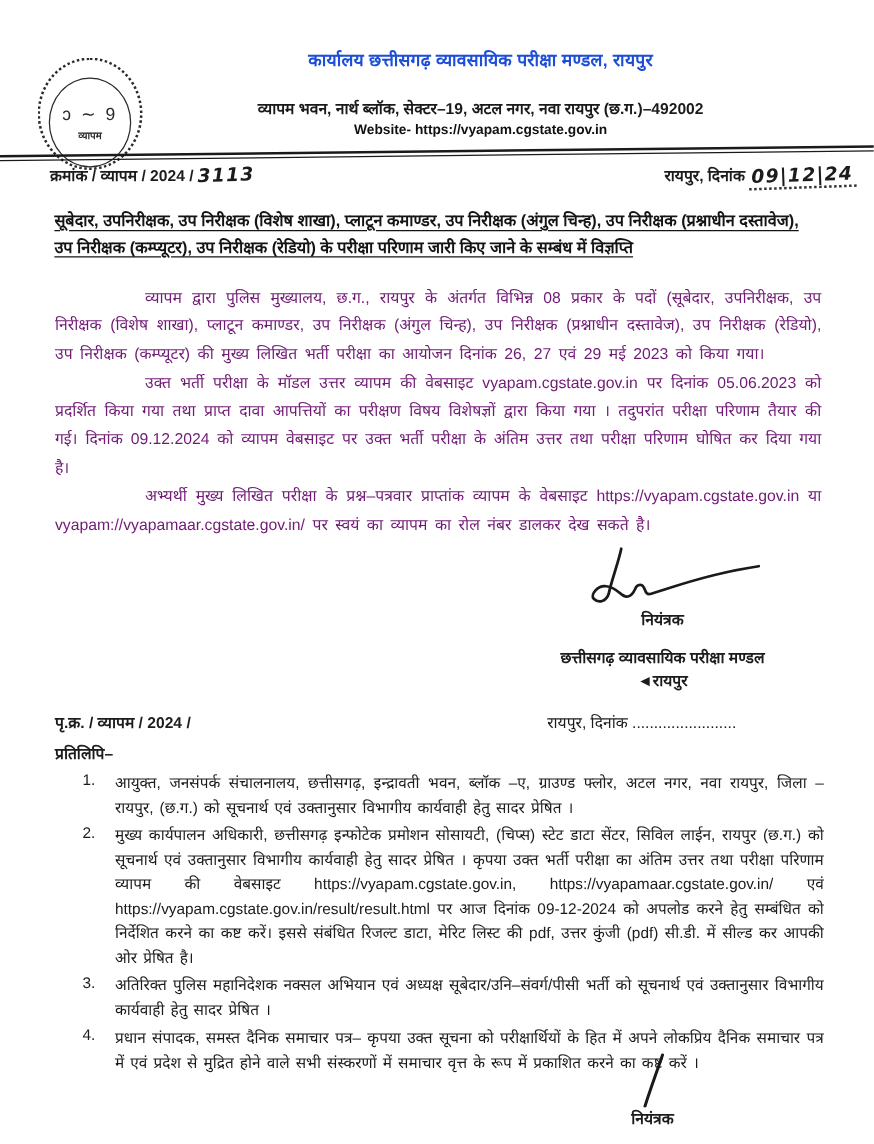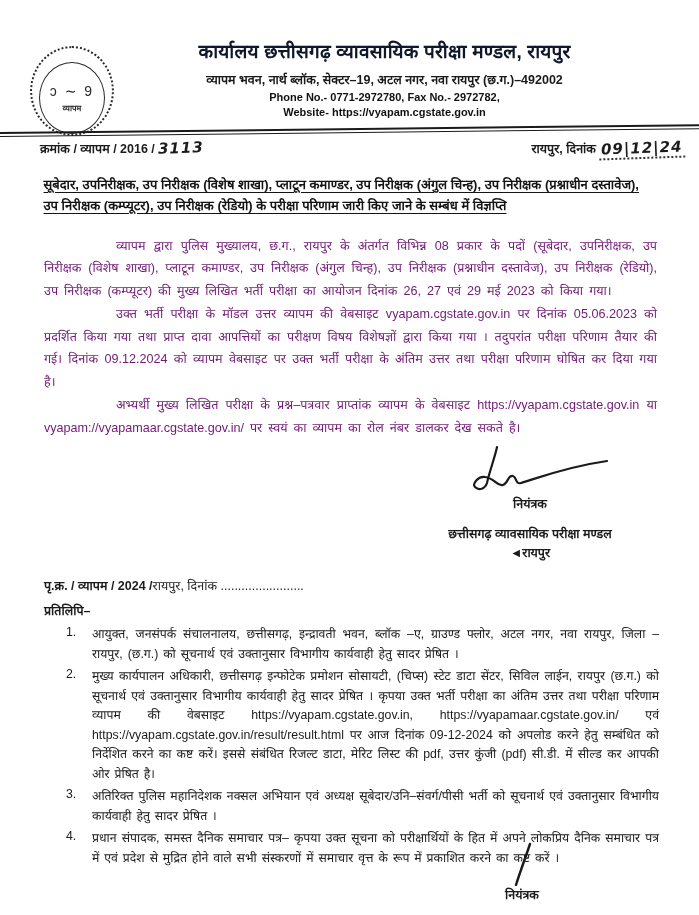--- a/index.html
+++ b/index.html
@@ -22,22 +22,22 @@
     display:flex; align-items:flex-end; justify-content:center;
   }
   .logo-inner {
     width:66px; height:72px; border:1.5px solid #2a2a2a; border-radius:50%;
     display:flex; flex-direction:column; align-items:center; justify-content:center;
     gap:3px;
   }
   .logo-swoosh { font-size:14px; color:#2a2a2a; letter-spacing:2px; }
   .logo-text { font-size:8px; font-weight:bold; color:#2a2a2a; }
   .head-center { margin-left:70px; }
-  .org-title { font-size:19px; font-weight:bold; color:#0f172a; letter-spacing:.2px; }
-  .org-address { font-size:12.5px; font-weight:bold; margin-top:7px; color:#1a1a1a; }
+  .org-title { font-size:14px; font-weight:bold; color:#1d4ed8; letter-spacing:.2px; }
+  .org-address { font-size:12.5px; font-weight:bold; margin-top:21px; color:#1a1a1a; }
   .org-phone, .org-web { font-size:11px; font-weight:bold; margin-top:3px; color:#111; }
 
   
   .rule {
     width:106%; margin-left:-12px; margin-top:10px; height:5px;
     border-top:2.5px solid #1a1a1a; border-bottom:1.5px solid #1a1a1a;
     transform:rotate(-0.65deg);
   }
 
   
@@ -67,21 +67,21 @@
   .para + .para { margin-top:1px; }
 
   
   .sig1 { width:270px; margin:4px 34px 0 auto; text-align:center; }
   .sig1 svg { display:block; margin:0 auto; }
   .sig-title { font-size:12.5px; font-weight:bold;text-align:center; }
   .sig-org { font-size:12.5px; font-weight:bold; margin-top:13px; }
   .sig-place { font-size:12.5px; font-weight:bold; margin-top:2px; }
 
   
-  .foot-ref { display:flex; padding:16px 110px 0 44px; }
+  .foot-ref { display:flex; justify-content:space-between; padding:16px 110px 0 44px; }
   .foot-left { font-size:12.5px; font-weight:bold; }
   .foot-right { font-size:12.5px; font-weight:normal; }
   .copy-label { padding:8px 0 0 44px; font-size:12.5px; font-weight:bold; }
 
   
   .copies { padding:6px 40px 0 66px; }
   .copy-item { display:flex; gap:8px; margin-bottom:3px; }
   .copy-num { font-size:12.3px; flex:0 0 18px; }
   .copy-text { font-size:12.3px; line-height:19.5px; text-align:justify; word-spacing:1.5px; color:#1b1b1b; }
 
@@ -97,29 +97,28 @@
   <div class="letterhead">
     <div class="logo">
       <div class="logo-inner">
         <span class="logo-swoosh">ↄ ∼ 9</span>
         <span class="logo-text">व्यापम</span>
       </div>
     </div>
     <div class="head-center">
       <div class="org-title">कार्यालय छत्तीसगढ़ व्यावसायिक परीक्षा मण्डल, रायपुर</div>
       <div class="org-address">व्यापम भवन, नार्थ ब्लॉक,  सेक्टर–19, अटल नगर, नवा रायपुर (छ.ग.)–492002</div>
-      <div class="org-phone">Phone No.- 0771-2972780,  Fax No.- 2972782,</div>
       <div class="org-web">Website- https://vyapam.cgstate.gov.in</div>
     </div>
     <div class="rule"></div>
   </div>
 
   <div class="ref-row">
     <div class="ref-left">
-      <span>क्रमांक / व्यापम / 2016 /</span>
+      <span>क्रमांक / व्यापम / 2024 /</span>
       <span class="handwrite">3113</span>
     </div>
     <div class="ref-right">
       <span>रायपुर, दिनांक</span>
       <span class="handwrite hand-date">09|12|24</span>
     </div>
   </div>
 
   <div class="subject">सूबेदार, उपनिरीक्षक, उप निरीक्षक (विशेष शाखा), प्लाटून कमाण्डर, उप निरीक्षक (अंगुल चिन्ह), उप निरीक्षक (प्रश्नाधीन दस्तावेज), उप निरीक्षक (कम्प्यूटर), उप निरीक्षक (रेडियो) के परीक्षा परिणाम जारी किए जाने के सम्बंध में विज्ञप्ति</div>
 

